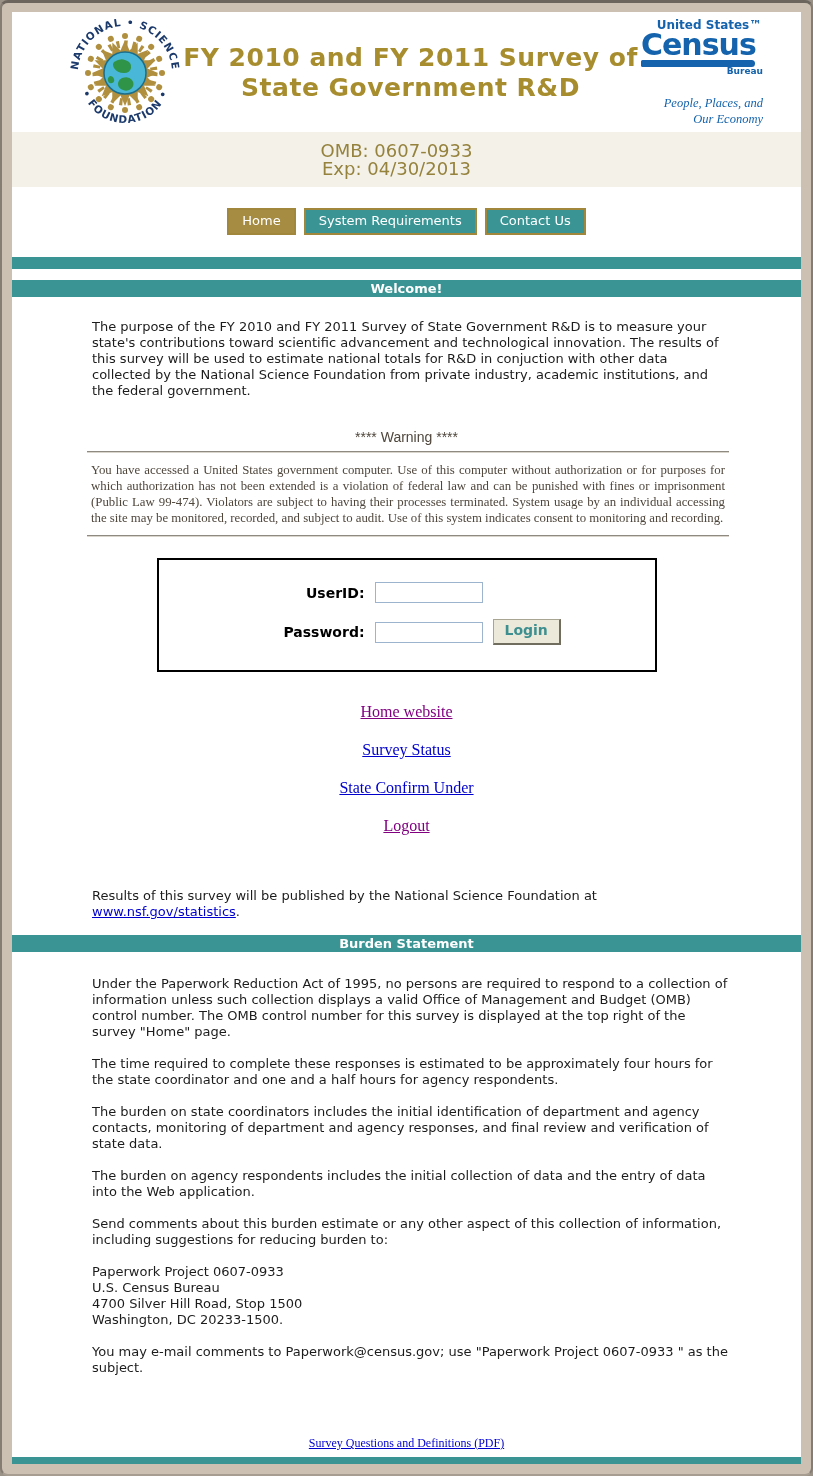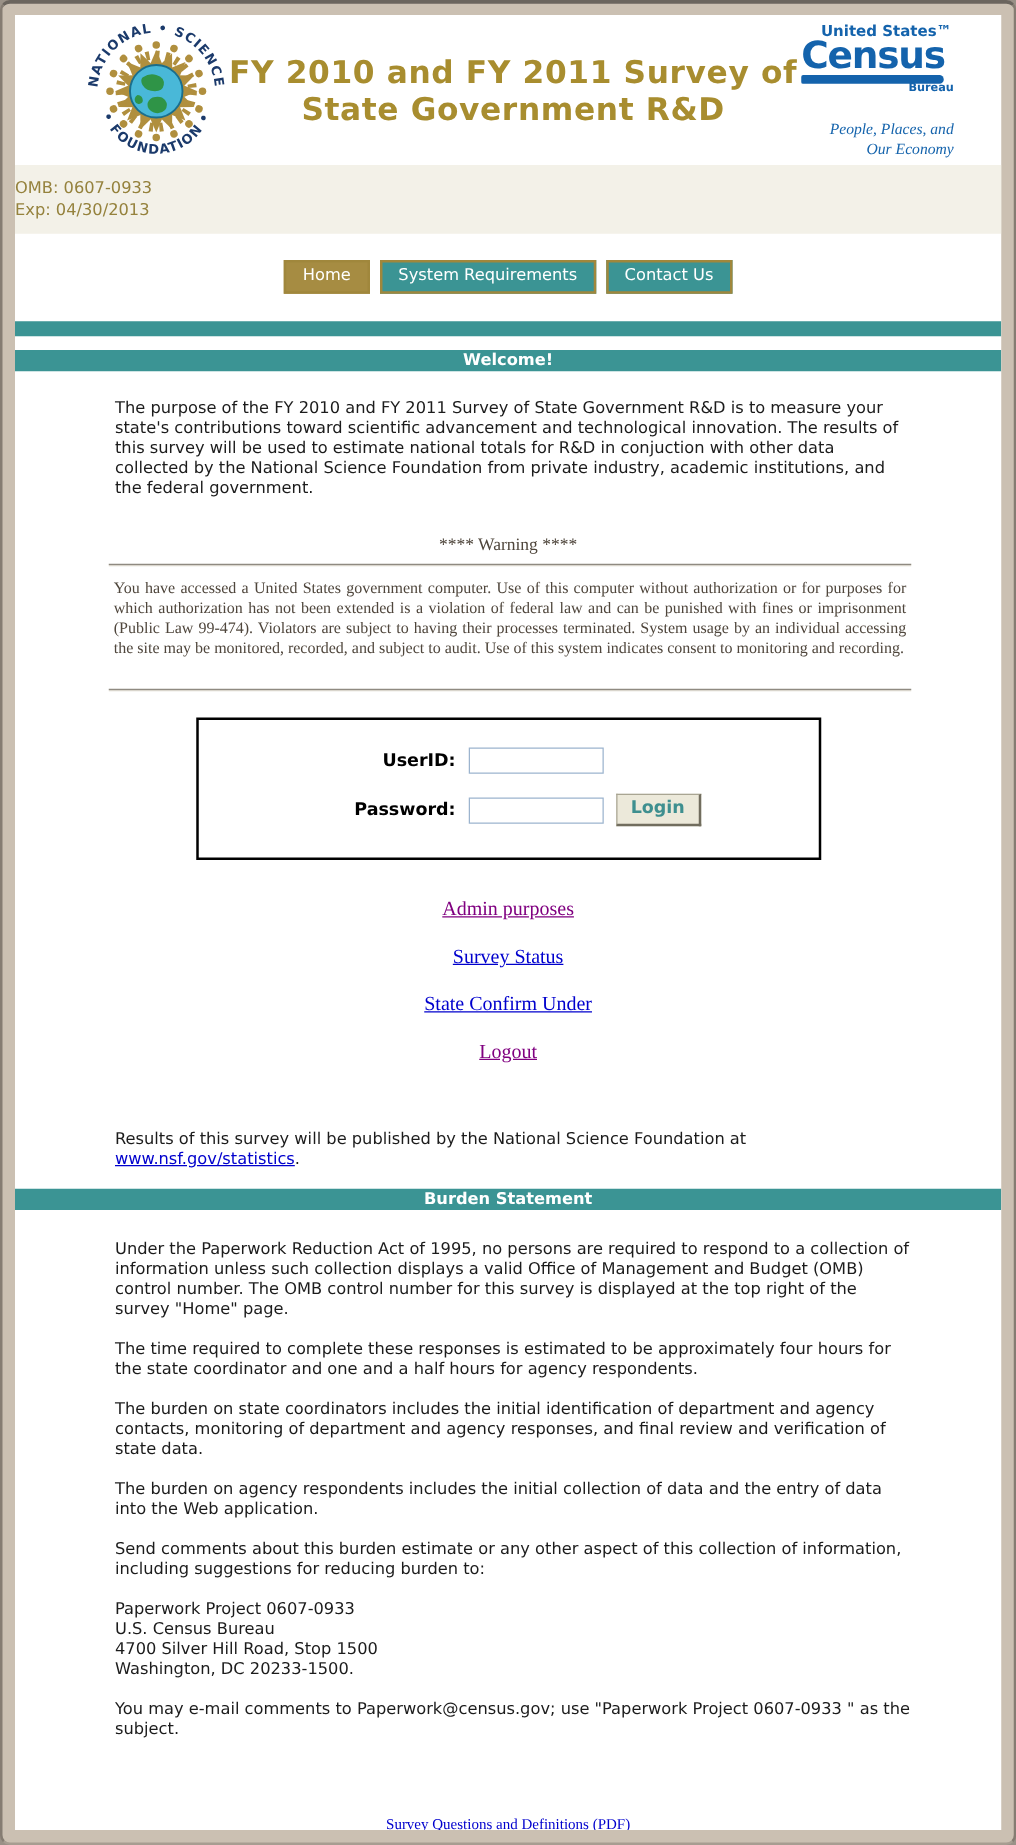--- a/index.html
+++ b/index.html
@@ -41,39 +41,39 @@
   .title { flex:1; text-align:center; color:var(--title-gold); font-weight:bold; font-size:25px; line-height:1.2; letter-spacing:0.5px; }
   .nsf-logo { width:110px; height:110px; flex:0 0 auto; }
   .census-logo { width:122px; flex:0 0 auto; color:var(--census-blue); }
   .cl-us { font-size:12px; font-weight:bold; text-align:center; padding-left:14px; line-height:1; }
   .cl-census { font-size:30px; font-weight:bold; letter-spacing:-1px; line-height:0.95; }
   .cl-swoosh { height:7px; background:var(--census-blue); border-radius:3px 7px 7px 3px; width:114px; margin-top:1px; }
   .cl-bureau { text-align:right; font-size:9px; font-weight:bold; margin-top:0px; line-height:1; }
   .cl-tagline { font-family:"Liberation Serif", serif; font-style:italic; font-size:12.5px; text-align:right; line-height:1.25; margin-top:20px; }
 
   
-  .omb-bar { background:var(--omb-bg); text-align:left; padding:10px 20px 9px 0; font-size:13px; color:var(--omb-text); line-height:18px; }
+  .omb-bar { background:var(--omb-bg); text-align:center; padding:10px 20px 9px 0; font-size:18px; color:var(--omb-text); line-height:18px; }
 
   
   .nav { padding:21px 0 22px; display:flex; justify-content:center; gap:8px; }
   .nav-btn { border:2px solid #a0873c; background:var(--teal); color:#fff; font-size:13px; font-family:inherit; padding:3px 13px 5px; cursor:pointer; }
   .nav-btn.active { background:var(--gold);text-align:right; }
 
   .teal-bar { height:12px; background:var(--teal); flex:0 0 auto; }
   .teal-bar.top { margin-bottom:11px; }
   .banner { height:17px; background:var(--teal); color:#fff; font-weight:bold; font-size:13px; text-align:center; line-height:17px; }
 
   
   .col { margin:0 72px 0 80px; font-size:13px; line-height:16px; color:var(--body-text); }
   .intro { margin-top:22px; }
 
-  .warning-head { margin-top:30px; text-align:center; font-family:Liberation Serif, serif; font-size:14px; color:var(--warning-text); }
+  .warning-head { margin-top:30px; text-align:center; font-family:Liberation Sans, sans-serif; font-size:14px; color:var(--warning-text); }
   .warn-col { margin:0 72px 0 75px; }
   hr.warn-rule { border:0; border-top:1px solid #8f8a81; border-bottom:1px solid #d9d5cc; margin:6px 0 0; }
-  .warning-body { font-family:"Liberation Serif", serif; font-size:12.8px; line-height:16px; color:var(--warning-text); text-align:justify; margin:9px 4px 25px 4px; }
+  .warning-body { font-family:"Liberation Serif", serif; font-size:12.8px; line-height:16px; color:var(--warning-text); text-align:justify; margin:9px 4px 9px 4px; }
 
   
   .login-box { width:500px; margin:21px auto 0; border:2px solid #000; padding:22px 0 25px; box-sizing:border-box; }
   .login-row { display:flex; align-items:center; margin-bottom:16px; }
   .login-row:last-child { margin-bottom:0; }
   .login-label { width:206px; text-align:right; font-weight:bold; font-size:14px; padding-right:10px; color:#000; }
   .login-input { width:100px; height:17px; border:1px solid #9cb4ce; font-family:inherit; font-size:13px; padding:1px 3px; }
   .login-btn { margin-left:10px; font-weight:bold; color:#3e8f8f; background:var(--button-face); border:1px solid #a9a593; border-right:2px solid #716d5e; border-bottom:2px solid #716d5e; font-family:inherit; font-size:14px; padding:2px 11px 5px; cursor:pointer; }
 
   
@@ -194,21 +194,21 @@
         <input class="login-input" type="text" value="" style="">
       </div>
       <div class="login-row">
         <label class="login-label">Password:</label>
         <input class="login-input" type="password" value="" style="">
         <button class="login-btn">Login</button>
       </div>
     </div>
 
     <div class="mid-links">
-      <a class="visited">Admin purposes</a>
+      <a class="visited">Home website</a>
       <a class="unvisited">Survey Status</a>
       <a class="unvisited">State Confirm Under</a>
       <a class="visited">Logout</a>
     </div>
 
     <div class="col results">
       <span>Results of this survey will be published by the National Science Foundation at</span>
       <br>
       <a>www.nsf.gov/statistics</a><span>.</span>
     </div>

